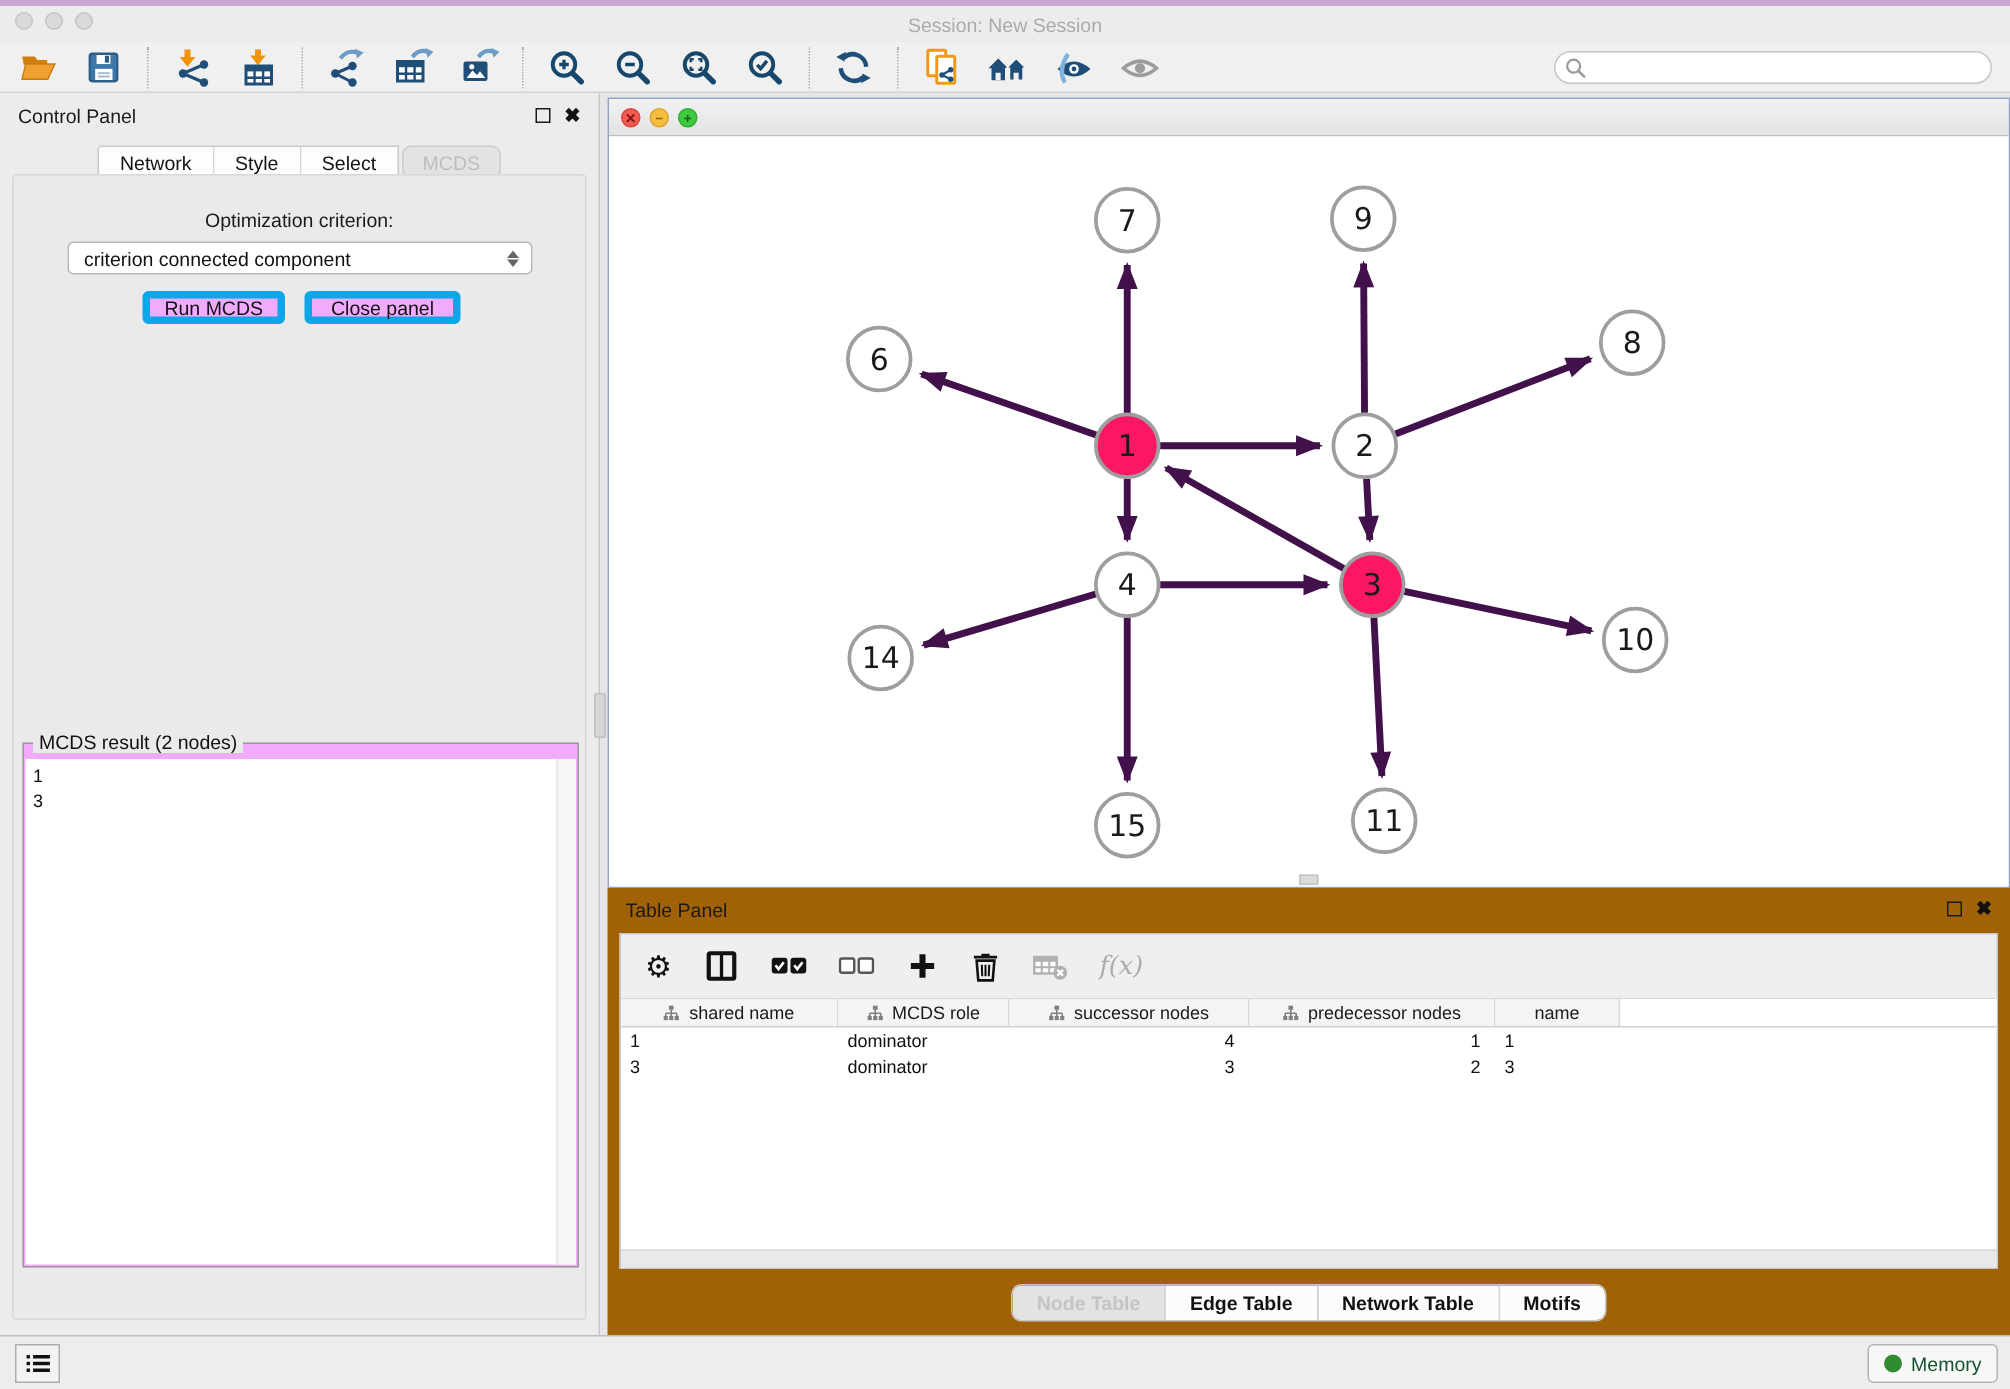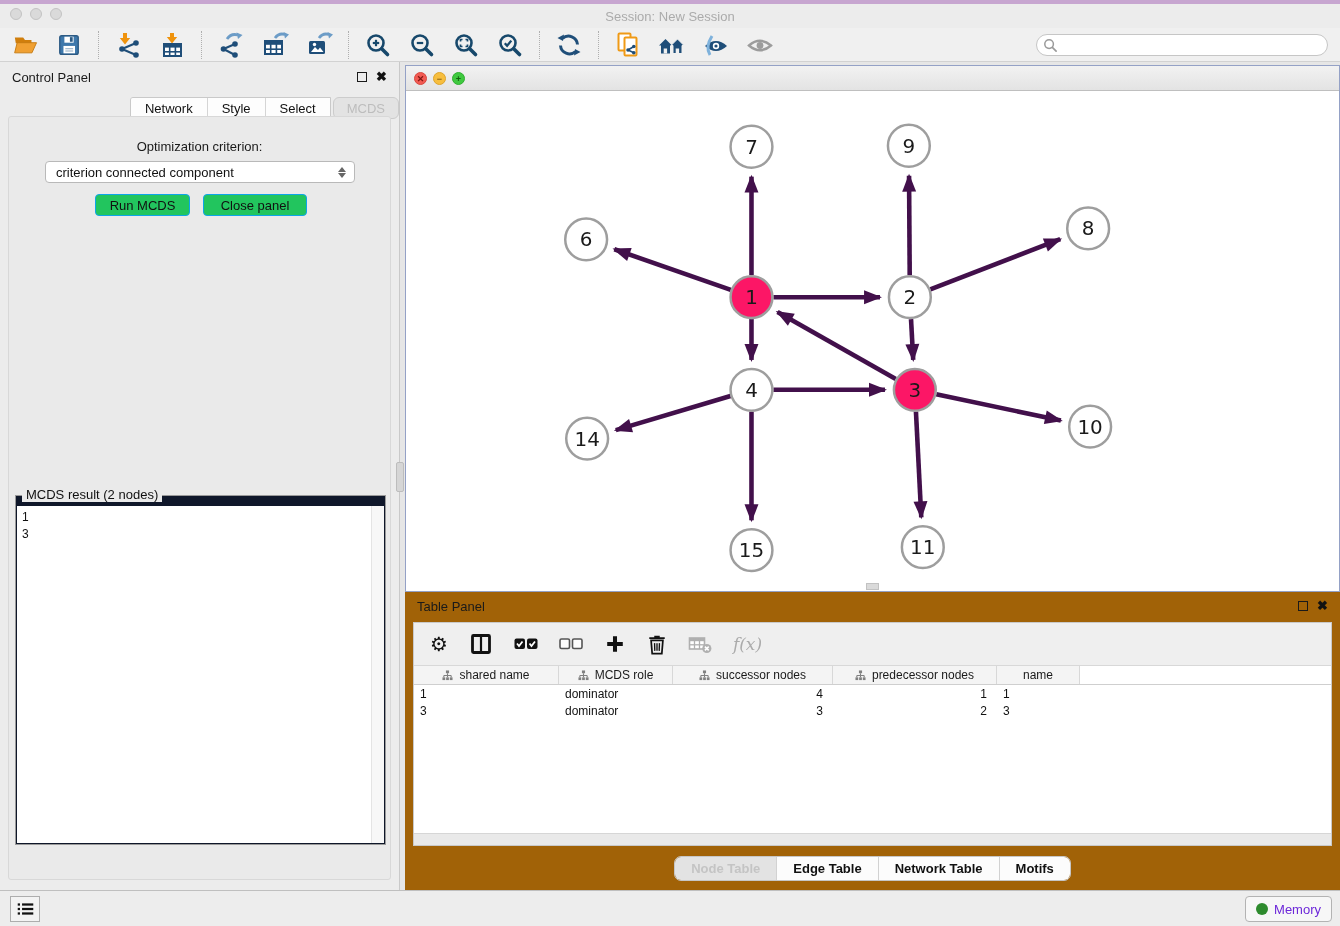--- a/index.html
+++ b/index.html
@@ -20,37 +20,37 @@
   .searchbox input { width:100%; height:100%; border:1px solid #C6C6C6; border-radius:11px; background:#fff; padding:0 10px 0 26px; font-size:12px; outline:none; }
   .searchbox svg { position:absolute; left:7px; top:4px; }
 
   
   .control-panel { position:absolute; top:62px; left:0; width:400px; height:828px; background:#ECECEC; border-right:1px solid #C9C9C9; }
   .cp-header { position:absolute; top:0; left:0; right:0; height:30px; display:flex; align-items:center; padding:0 12px; }
   .cp-title { font-size:13px; color:#1a1a1a; }
   .panel-icons { margin-left:auto; display:flex; gap:9px; align-items:center; }
   .float-box { width:10px; height:10px; border:1.5px solid #1a1a1a; display:inline-block; }
   .close-x { font-size:13px; font-weight:bold; color:#111; line-height:10px; }
-  .cp-tabs { position:absolute; top:35px; left:0; width:100%; height:22px; display:flex; justify-content:flex-end; }
+  .cp-tabs { position:absolute; top:35px; left:0; width:100%; height:22px; display:flex; justify-content:center; }
   .tabgroup { display:flex; border:1px solid #C9C9C9; border-radius:3px 0 0 3px; overflow:hidden; }
   .tab { background:#FDFDFD; color:#111; font-size:13px; padding:3px 14px; border-right:1px solid #D5D5D5; }
   .tab:last-child { border-right:none; }
   .tab-mcds { background:#E3E3E3; color:#BDBDBD; font-size:13px; padding:3px 13px; border:1px solid #CCCCCC; border-radius:6px; margin-left:2px; }
   .cp-body { position:absolute; top:54px; left:8px; right:8px; height:764px; background:#EAEAEA; border:1px solid #D8D8D8; border-radius:3px; }
   .opt-label { position:absolute; top:22px; width:100%; text-align:center; font-size:13px; color:#1a1a1a; }
   .dropdown { position:absolute; top:44px; left:36px; width:310px; height:22px; background:#fff; border:1px solid #B9B9B9; border-radius:4px; display:flex; align-items:center; padding:0 8px 0 10px; }
   .dropdown .dd-value { font-size:13px; color:#111; flex:1; }
   .dd-stepper { display:flex; flex-direction:column; gap:1px; align-items:center; }
   .dd-stepper i { width:0; height:0; border-left:4px solid transparent; border-right:4px solid transparent; display:block; }
   .dd-up { border-bottom:5px solid #666; }
   .dd-down { border-top:5px solid #666; }
-  .cp-btn { position:absolute; top:77px; height:22px; background:#22c55e; border:1px solid #0ea5e9; border-radius:4px; font-size:13px; color:#111; display:flex; align-items:center; justify-content:center; }
+  .cp-btn { position:absolute; top:77px; height:22px; background:#f0abfc; border:5px solid #0ea5e9; border-radius:4px; font-size:13px; color:#111; display:flex; align-items:center; justify-content:center; }
   .btn-run { left:86px; width:95px; }
   .btn-close { left:194px; width:104px; }
-  .result-group { position:absolute; left:6px; width:371px; top:378px; height:350px; border:1px solid #9A9A9A; background:#0f172a; }
+  .result-group { position:absolute; left:6px; width:371px; top:378px; height:350px; border:1px solid #9A9A9A; background:#f0abfc; }
   .result-legend { position:absolute; top:-9px; left:6px; background:#EAEAEA; padding:0 4px; font-size:13px; color:#111; }
   .result-area { position:absolute; left:1px; right:1px; top:10px; bottom:1px; background:#fff; }
   .result-scroll { position:absolute; right:0; top:0; bottom:0; width:13px; background:#F7F7F7; border-left:1px solid #E4E4E4; }
   .result-line { font-size:12px; color:#111; padding:0 0 0 5px; line-height:17px; }
   .result-line:first-child { padding-top:3px; }
 
   
   .splitter-grip { position:absolute; left:396px; top:462px; width:8px; height:30px; background:#D6D6D6; border:1px solid #BDBDBD; border-radius:2px; }
 
   
@@ -88,21 +88,21 @@
   .tp-tabgroup { display:flex; border:1px solid #C6C6C6; border-radius:7px; overflow:hidden; }
   .tp-tab { background:#FCFCFC; color:#111; font-size:13px; font-weight:bold; padding:4px 16px; border-right:1px solid #D2D2D2; }
   .tp-tab:last-child { border-right:none; }
   .tp-tab.active { background:#E3E3E3; color:#C4C4C4; }
 
   
   .statusbar { position:absolute; bottom:0; left:0; right:0; height:36px; background:#EDEDED; border-top:1px solid #BFBFBF; }
   .sb-list-btn { position:absolute; left:10px; top:5px; width:30px; height:26px; background:#F3F3F3; border:1px solid #ADADAD; display:flex; align-items:center; justify-content:center; }
   .sb-memory { position:absolute; right:8px; top:5px; height:26px; background:#F7F7F7; border:1px solid #B3B3B3; border-radius:4px; display:flex; align-items:center; gap:6px; padding:0 10px; }
   .mem-dot { width:12px; height:12px; border-radius:50%; background:#2E8B2E; }
-  .sb-memory span.lbl { font-size:13px; color:#6d28d9;text-align:center; }
+  .sb-memory span.lbl { font-size:13px; color:#14532d;text-align:center; }
 </style>
 </head>
 <body>
 
 <div class="accent-strip"></div>
 <div class="titlebar">
   <div class="tl-inactive">
       <span></span>
       <span></span>
       <span></span>

